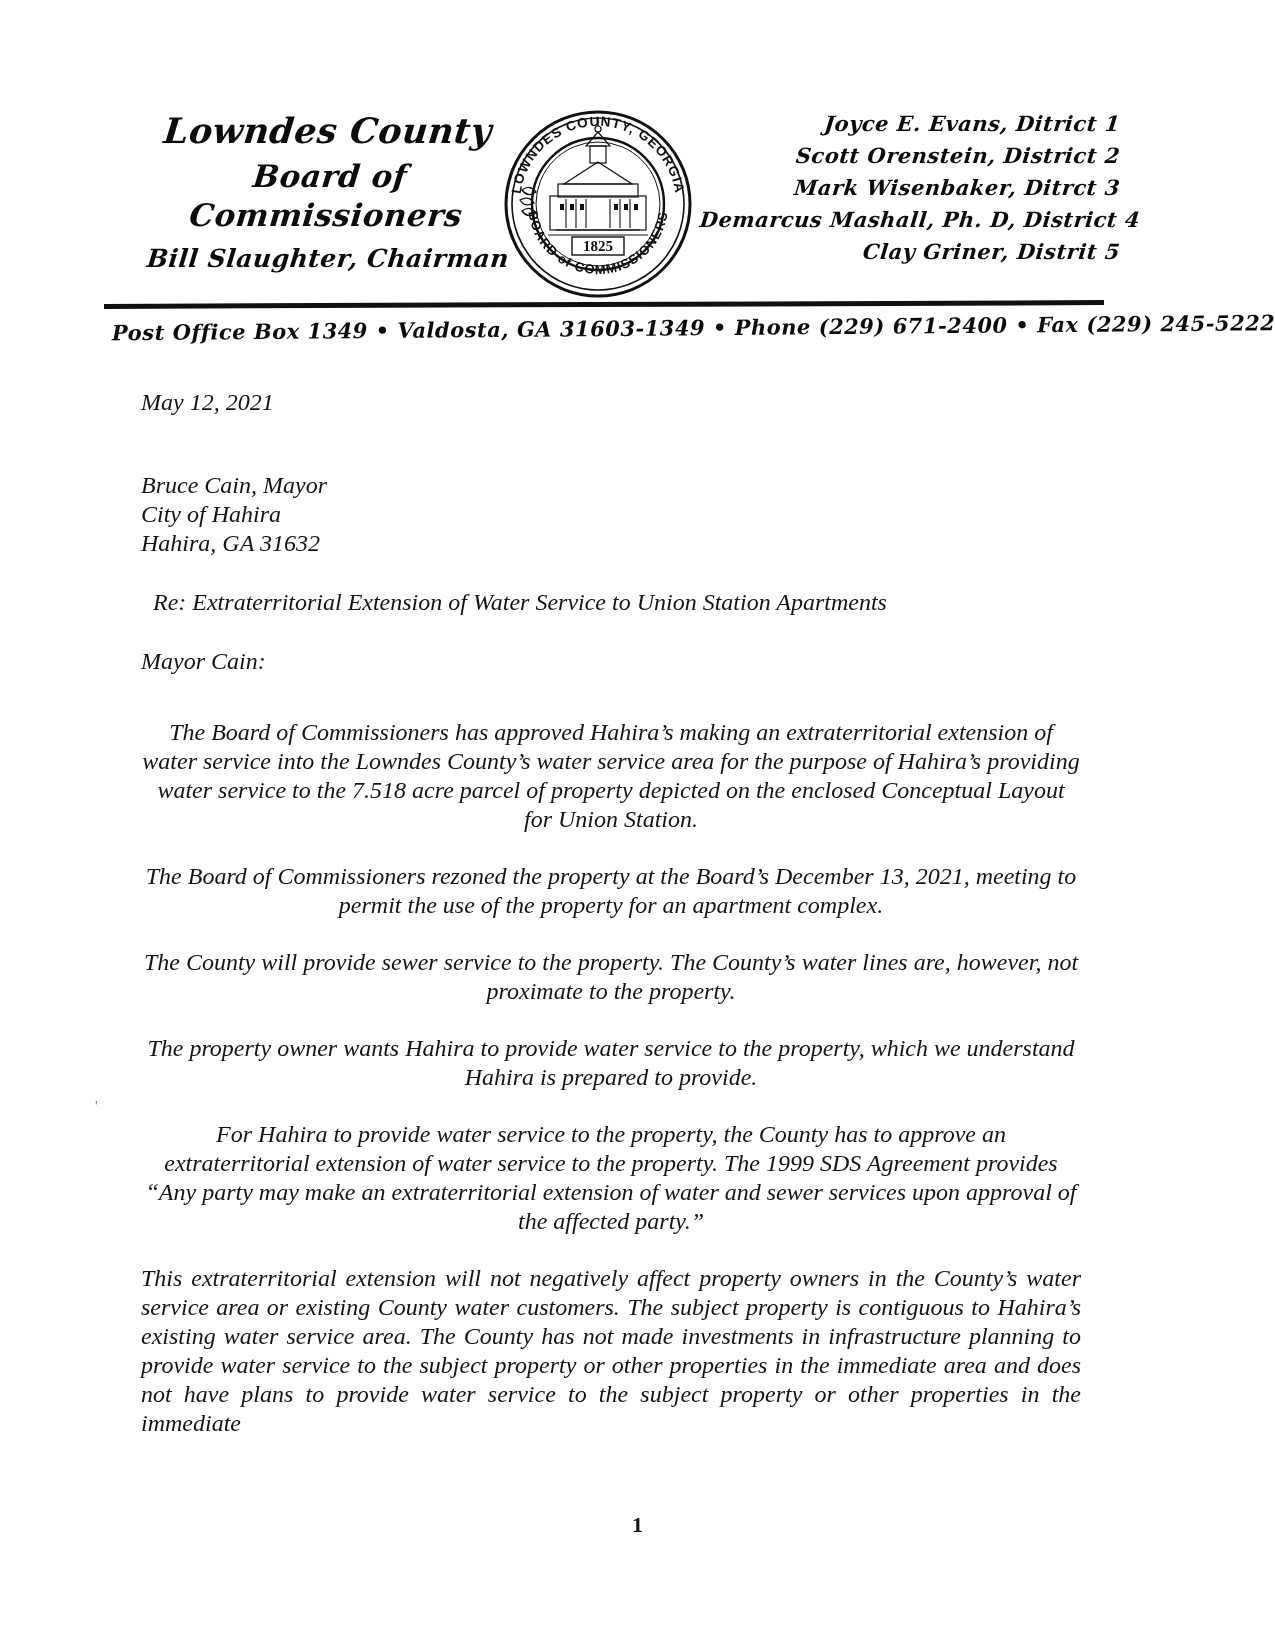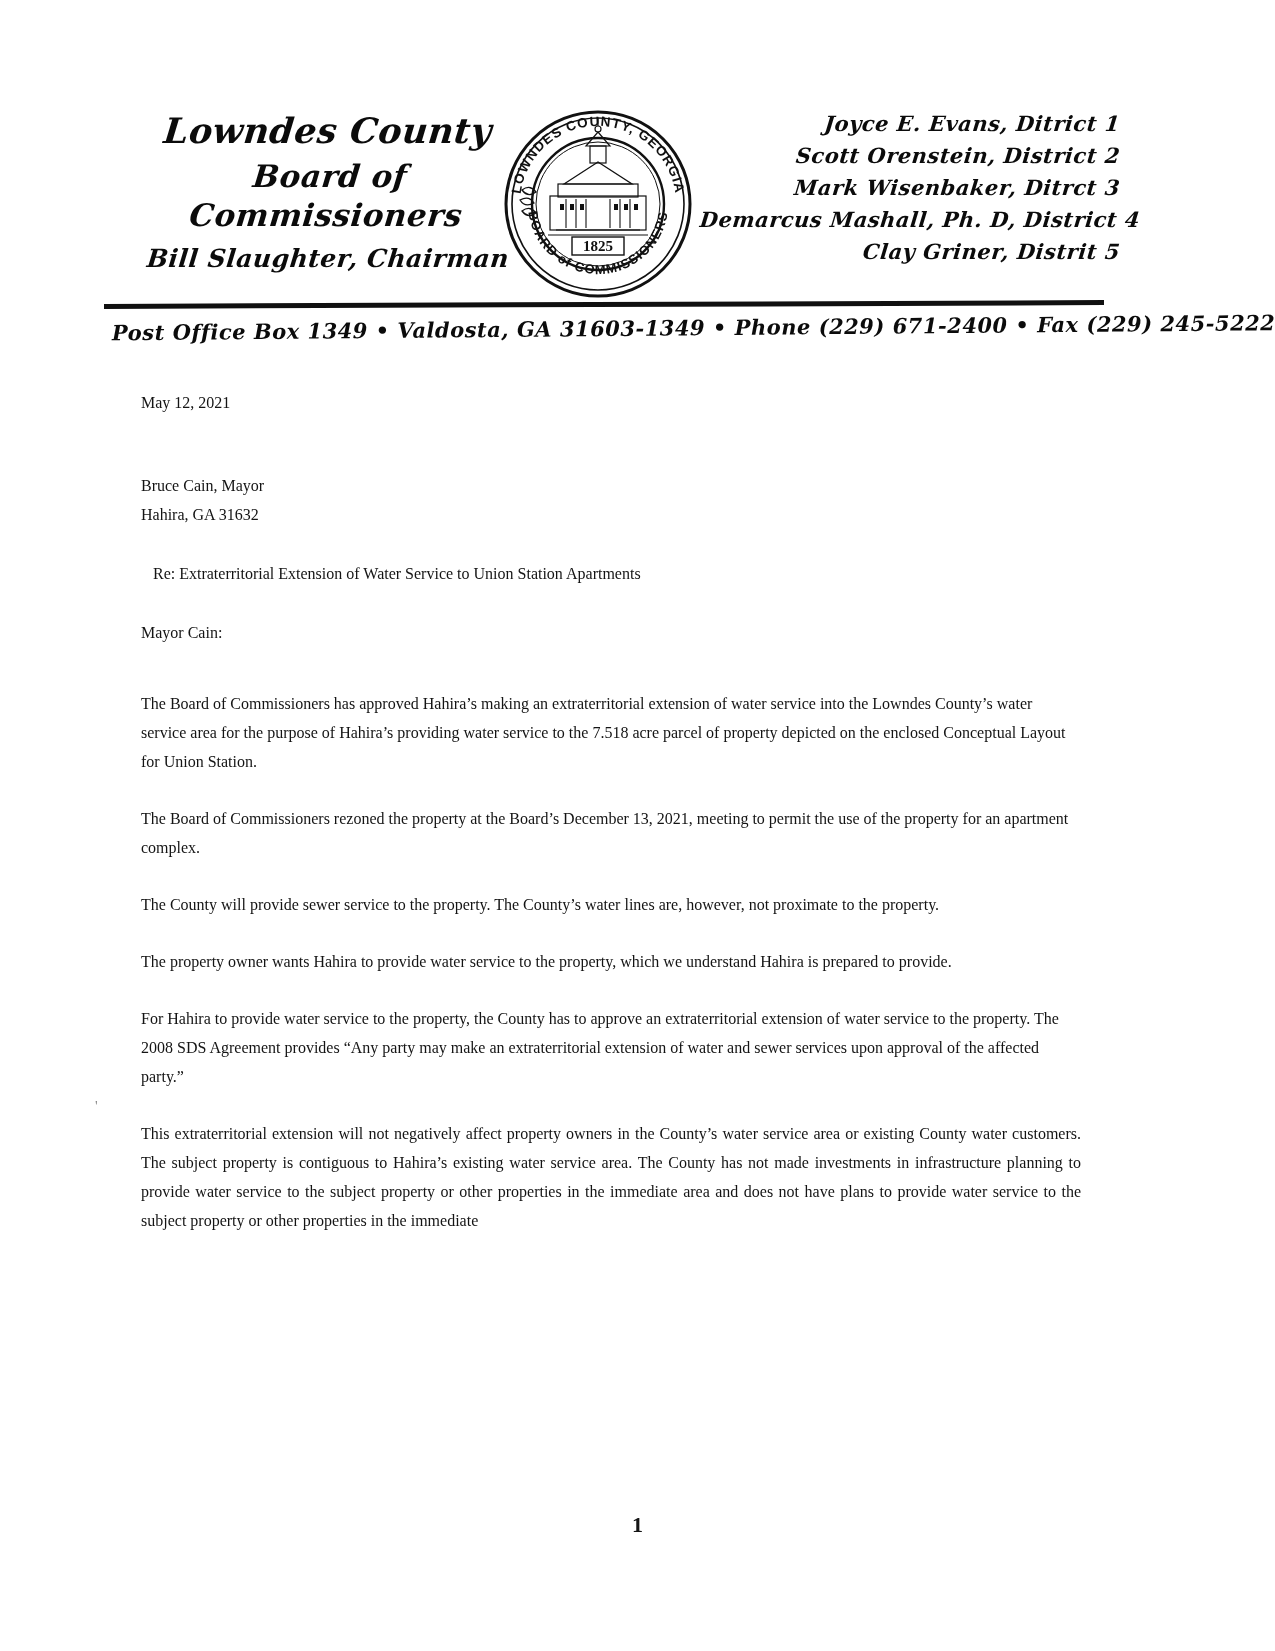--- a/index.html
+++ b/index.html
@@ -86,26 +86,27 @@
     white-space: nowrap;
     transform: rotate(-0.5deg);
   }
 
   
   .body {
     position: absolute;
     left: 141px;
     top: 388px;
     width: 940px;
-    font-size: 16px;
+    font-size: 24px;
     line-height: 29px;
+    font-style: italic;
   }
   .addr-blk { margin: 8px 0 30px 0; }
   .addr-blk div { line-height: 29px; }
-  .para { margin: 0 0 28px 0; text-align: left; }
+  .para { margin: 0 0 28px 0; text-align: center; }
   .para.justify { text-align: justify; text-justify: inter-word; }
   .date-line { margin: 0 0 54px 0; }
   .re-line { margin: 0 0 30px 12px; }
   .salut { margin: 0 0 42px 0; }
 
   .page-num {
     position: absolute;
     left: 0;
     top: 1512px;
     width: 1275px;
@@ -200,32 +201,33 @@
 
   <div class="hr-thick"></div>
   <div class="script addr-line">Post Office Box 1349 • Valdosta, GA 31603-1349 • Phone (229) 671-2400 • Fax (229) 245-5222</div>
 
   <div class="body">
 
     <div class="date-line">May 12, 2021</div>
 
     <div class="addr-blk">
       <div>Bruce Cain, Mayor</div>
+      <div>City of Hahira</div>
       <div>Hahira, GA 31632</div>
     </div>
 
     <div class="re-line">Re: Extraterritorial Extension of Water Service to Union Station Apartments</div>
 
     <div class="salut">Mayor Cain:</div>
 
     <p class="para">The Board of Commissioners has approved Hahira’s making an extraterritorial extension of water service into the Lowndes County’s water service area for the purpose of Hahira’s providing water service to the 7.518 acre parcel of property depicted on the enclosed Conceptual Layout for Union Station.</p>
     <p class="para">The Board of Commissioners rezoned the property at the Board’s December 13, 2021, meeting to permit the use of the property for an apartment complex.</p>
     <p class="para">The County will provide sewer service to the property. The County’s water lines are, however, not proximate to the property.</p>
     <p class="para">The property owner wants Hahira to provide water service to the property, which we understand Hahira is prepared to provide.</p>
-    <p class="para">For Hahira to provide water service to the property, the County has to approve an extraterritorial extension of water service to the property. The 2008 SDS Agreement provides “Any party may make an extraterritorial extension of water and sewer services upon approval of the affected party.”</p>
+    <p class="para">For Hahira to provide water service to the property, the County has to approve an extraterritorial extension of water service to the property. The 1999 SDS Agreement provides “Any party may make an extraterritorial extension of water and sewer services upon approval of the affected party.”</p>
     <p class="para justify">This extraterritorial extension will not negatively affect property owners in the County’s water service area or existing County water customers. The subject property is contiguous to Hahira’s existing water service area. The County has not made investments in infrastructure planning to provide water service to the subject property or other properties in the immediate area and does not have plans to provide water service to the subject property or other properties in the immediate</p>
   </div>
 
   <div class="mark-a">'</div>
 
   <div class="page-num">1</div>
 
 </div>
 
 </body></html>

